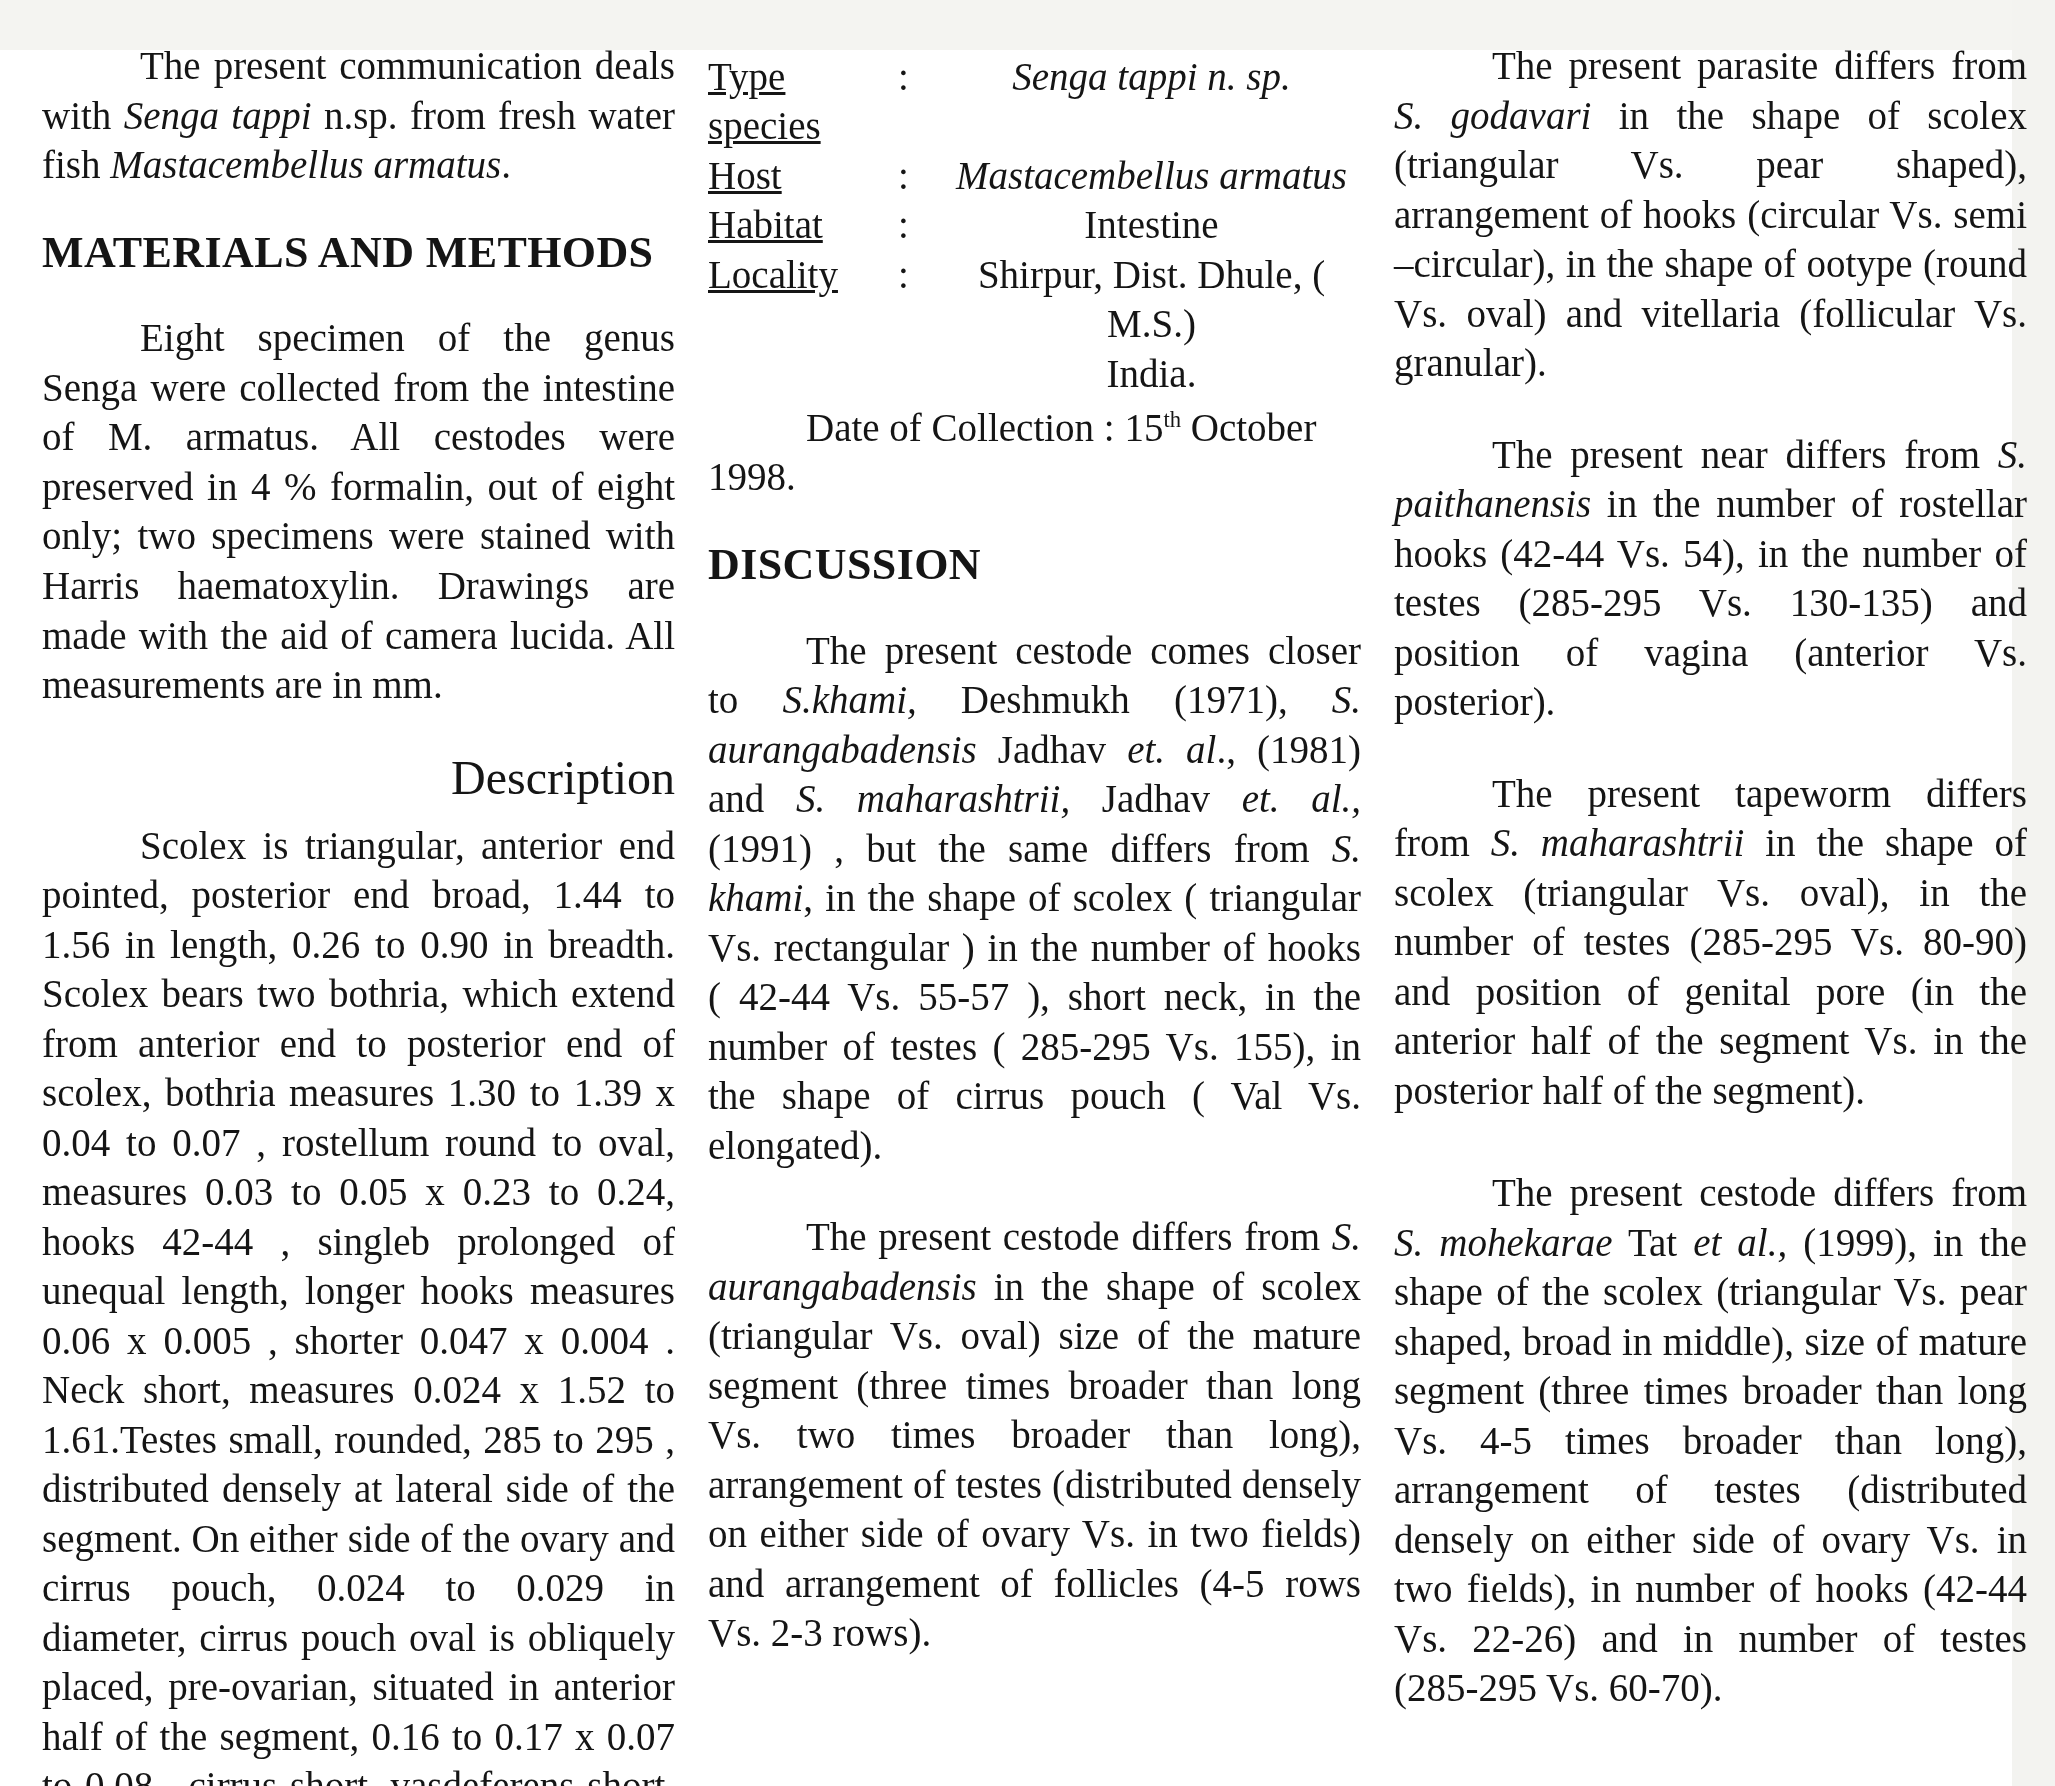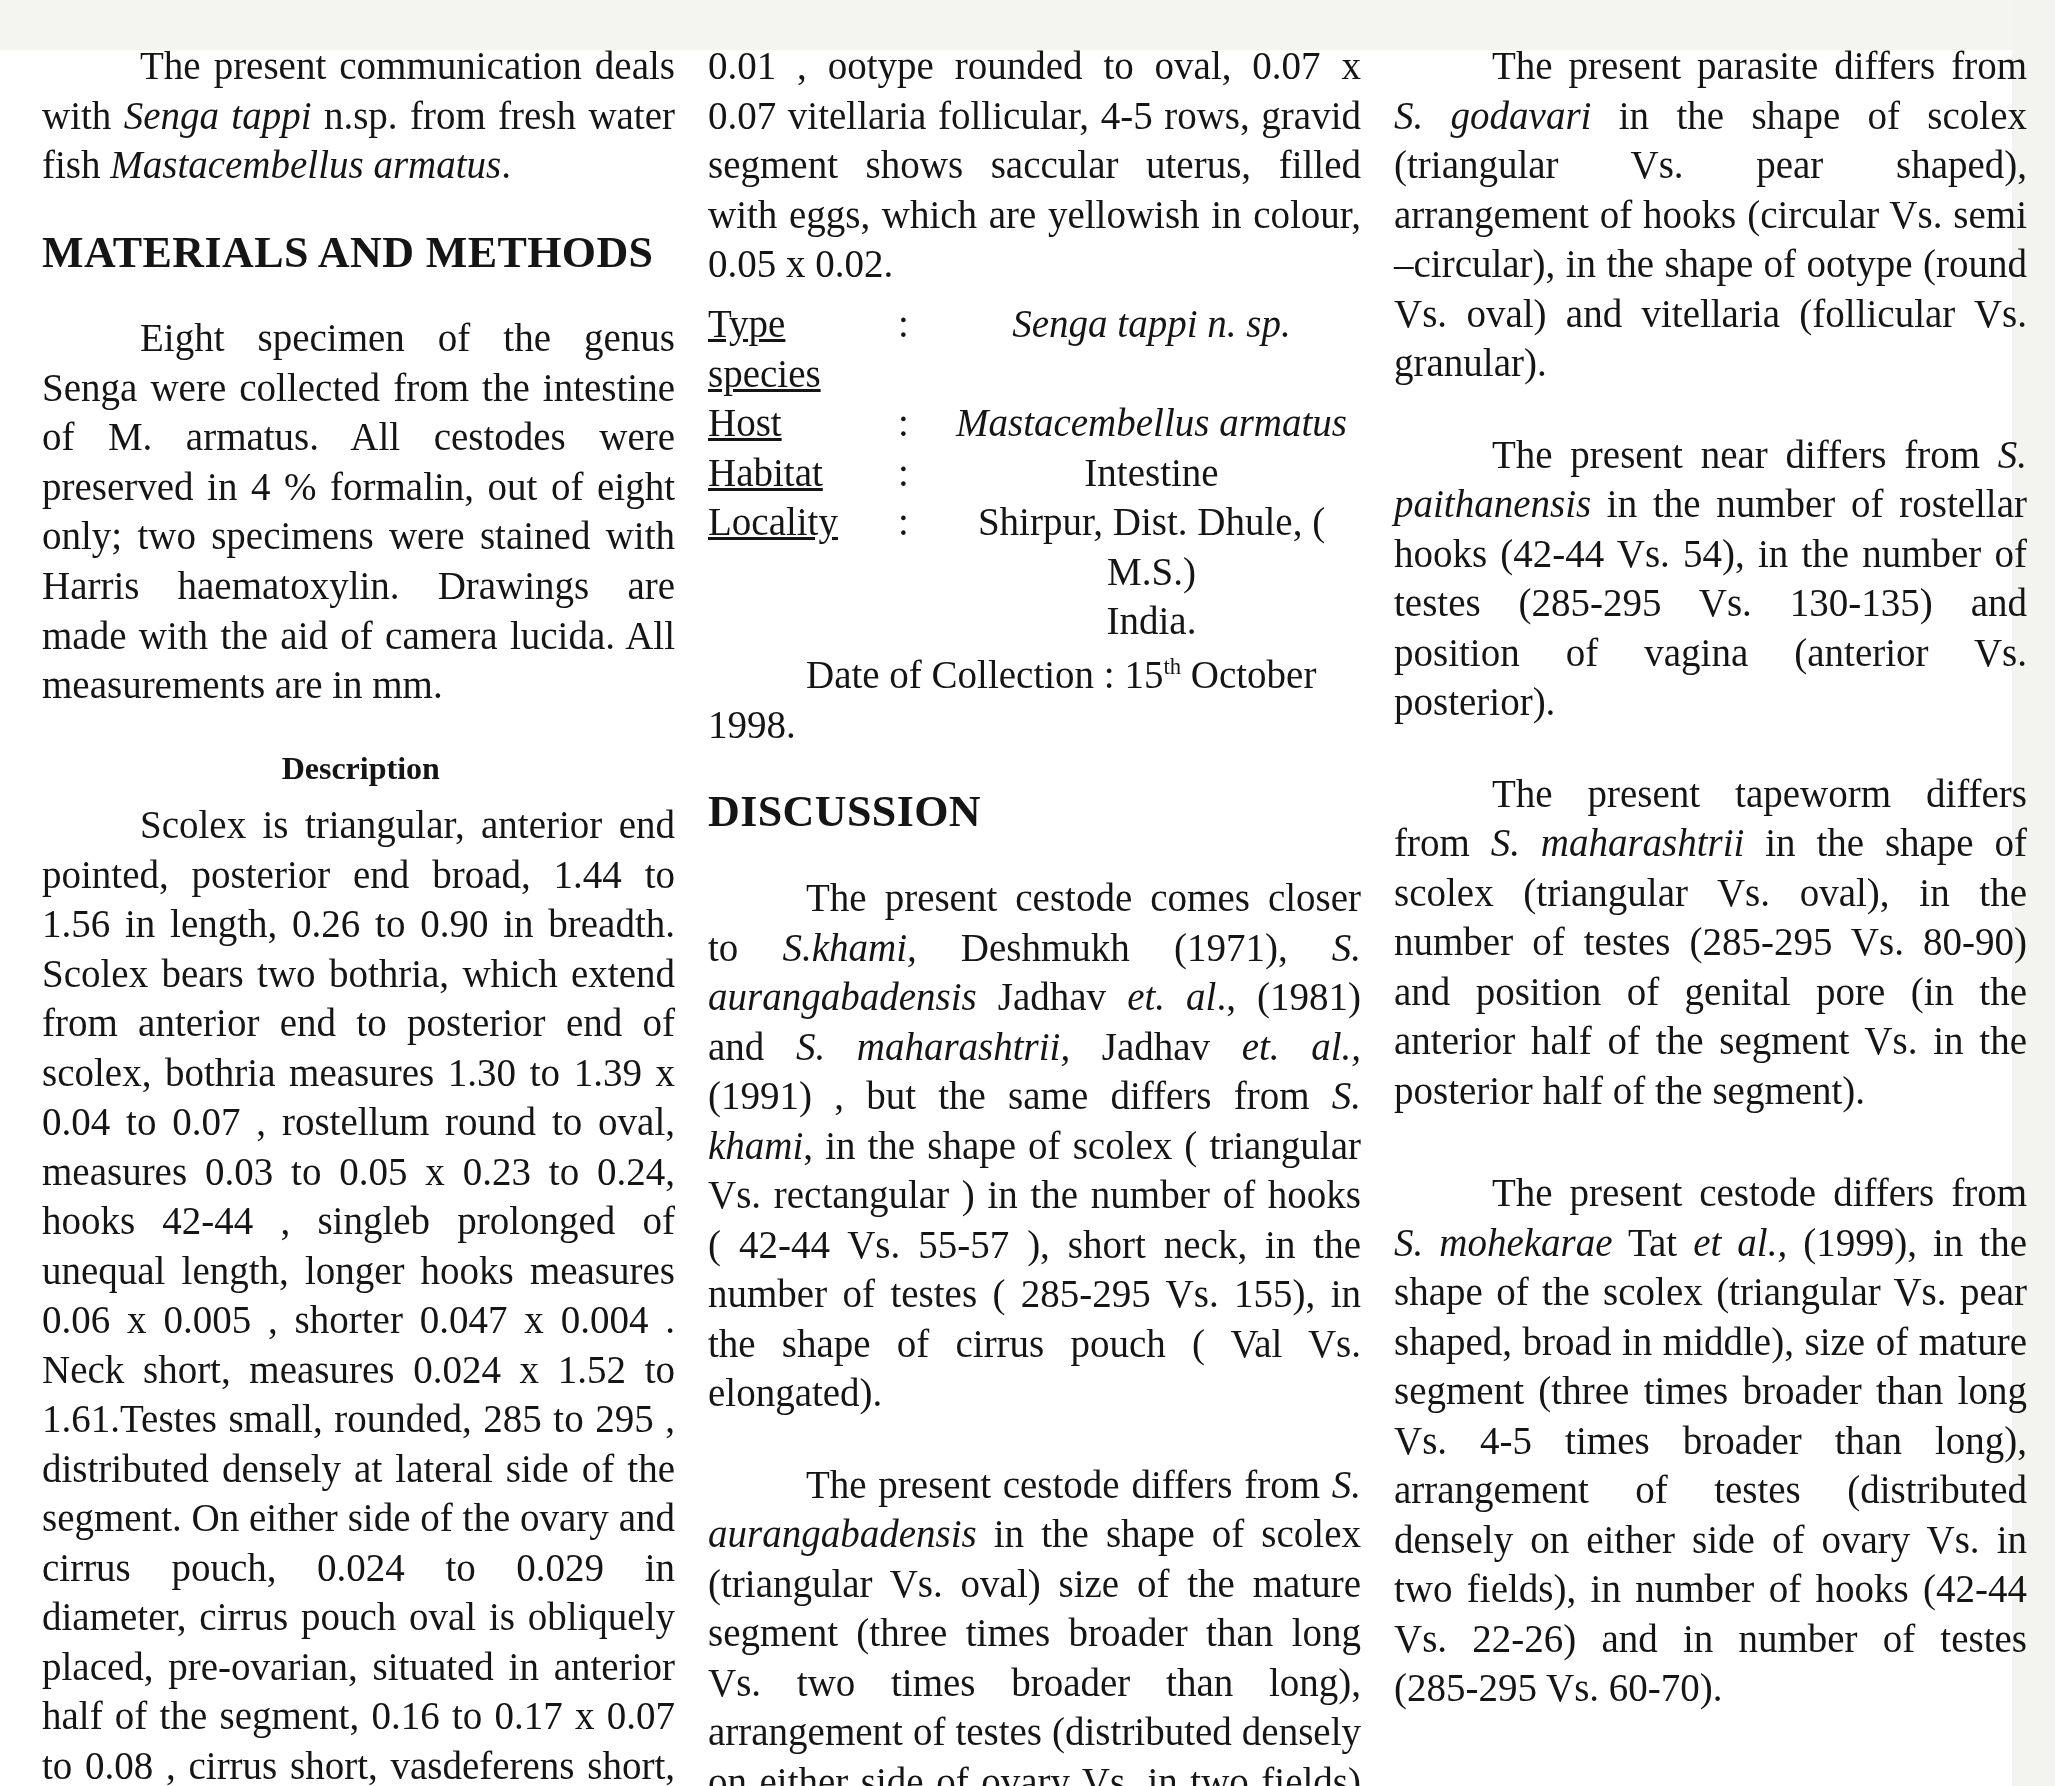--- a/index.html
+++ b/index.html
@@ -42,23 +42,23 @@
   p.noindent { text-indent: 0; }
   p.gap { margin-bottom: 42px; }
   .head-center {
     font-size: 44px;
     font-weight: bold;
     text-align: left;
     margin: 35px 0 33px 0;
     letter-spacing: 0.4px;
   }
   .head-sub {
-    font-size: 32px;
-    font-weight: bold;
-    text-align: center;
+    font-size: 48px;
+    font-weight: normal;
+    text-align: right;
     margin: 38px 0 12px 4.5px;
   }
   .spec-block { margin: 10.6px 0 4.5px 0; }
   .spec-row { display: flex; text-align: left; }
   .spec-label { flex: 0 0 190px; text-decoration: underline; }
   .spec-colon { flex: 0 0 44px; }
   .spec-value { flex: 1; text-align: center; }
   .dateline { margin: 4.5px 0 0 0; text-align: left; }
   sup { font-size: 0.58em; line-height: 0; vertical-align: super; }
   .it { font-style: italic; }
@@ -73,21 +73,20 @@
 
   <div class="col col-left">
     <p class="para"><span>The present communication deals with </span><span class="it">Senga tappi</span><span> n.sp. from fresh water fish </span><span class="it">Mastacembellus armatus</span><span>.</span></p>
     <h2 class="head-center">MATERIALS AND METHODS</h2>
     <p class="para"><span>Eight specimen of the genus Senga were collected from the intestine of M. armatus. All cestodes were preserved in 4 % formalin, out of eight only; two specimens were stained with Harris haematoxylin. Drawings are made with the aid of camera lucida. All measurements are in mm.</span></p>
     <h3 class="head-sub">Description</h3>
     <p class="para"><span>Scolex is triangular, anterior end pointed, posterior end broad, 1.44 to 1.56 in length, 0.26 to 0.90 in breadth. Scolex bears two bothria, which extend from anterior end to posterior end of scolex, bothria measures 1.30 to 1.39 x 0.04 to 0.07 , rostellum round to oval, measures 0.03 to 0.05 x 0.23 to 0.24, hooks 42-44 , singleb prolonged of unequal length, longer hooks measures 0.06 x 0.005 , shorter 0.047 x 0.004 . Neck short, measures 0.024 x 1.52 to 1.61.Testes small, rounded, 285 to 295 , distributed densely at lateral side of the segment. On either side of the ovary and cirrus pouch, 0.024 to 0.029 in diameter, cirrus pouch oval is obliquely placed, pre-ovarian, situated in anterior half of the segment, 0.16 to 0.17  x 0.07 to 0.08 , cirrus short, vasdeferens short, thin, anteriorly 0.11 x 0.005 , genital pore small, oval, 0.04 x 0.039 , ovary large, bilobed, transversely placed near posterior margin of the segment, 0.097 to 0.233 x 0.388 to 0.417. Vagina is thin tube, slightly coiled, arise from the gential pore, run posteriorly obliquely and opens into ootype, 0.27 x</span></p>
   </div>
 
   <div class="col col-mid">
-    <p class="para noindent"><span>0.01 , ootype rounded to oval, 0.07 x 0.07 vitellaria follicular, 4-5 rows, gravid segment shows saccular uterus, filled with eggs, which are yellowish in colour, 0.05 x 0.02.</span></p>
 
     <div class="spec-block">
       <div class="spec-row">
         <span class="spec-label">Type species</span>
         <span class="spec-colon">:</span>
         <span class="spec-value"><span class="it">Senga tappi n. sp.</span></span>
       </div>
       <div class="spec-row">
         <span class="spec-label">Host</span>
         <span class="spec-colon">:</span>

